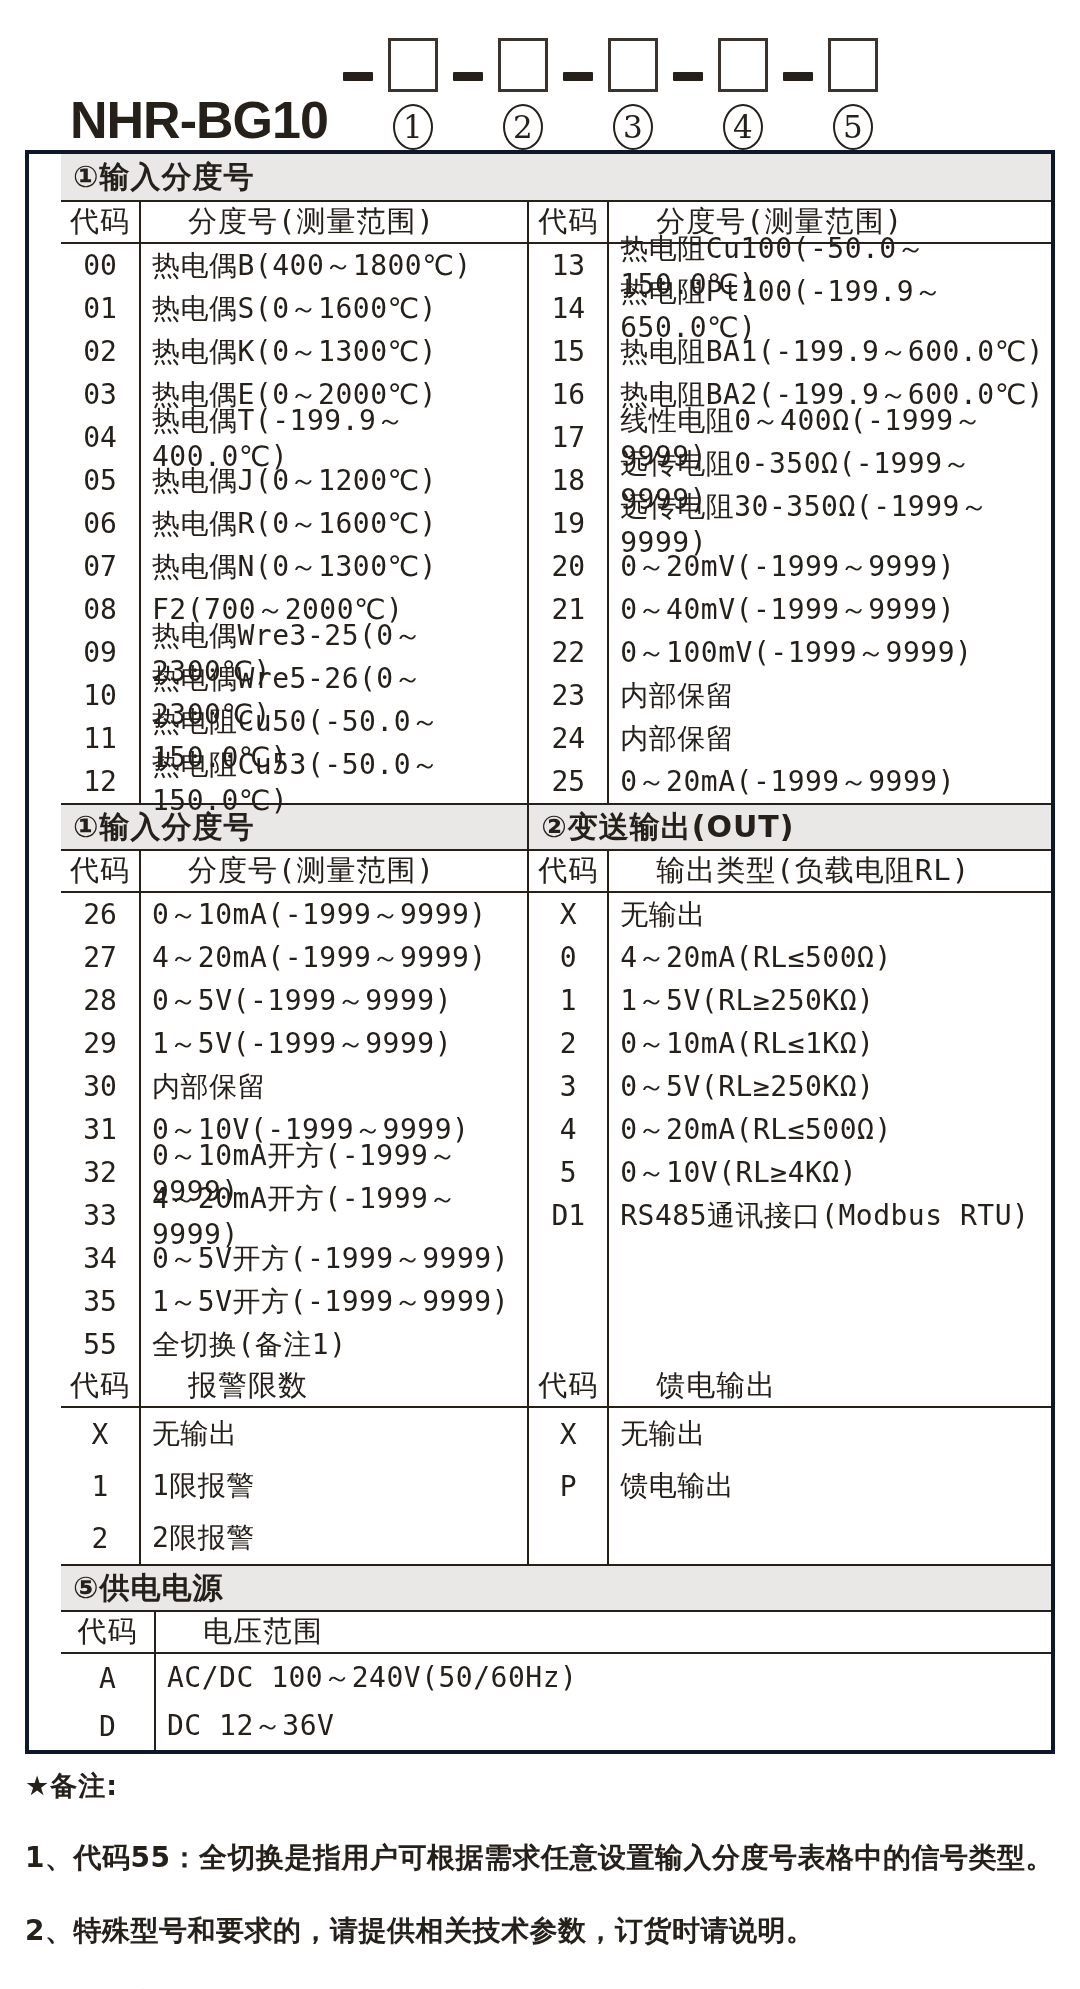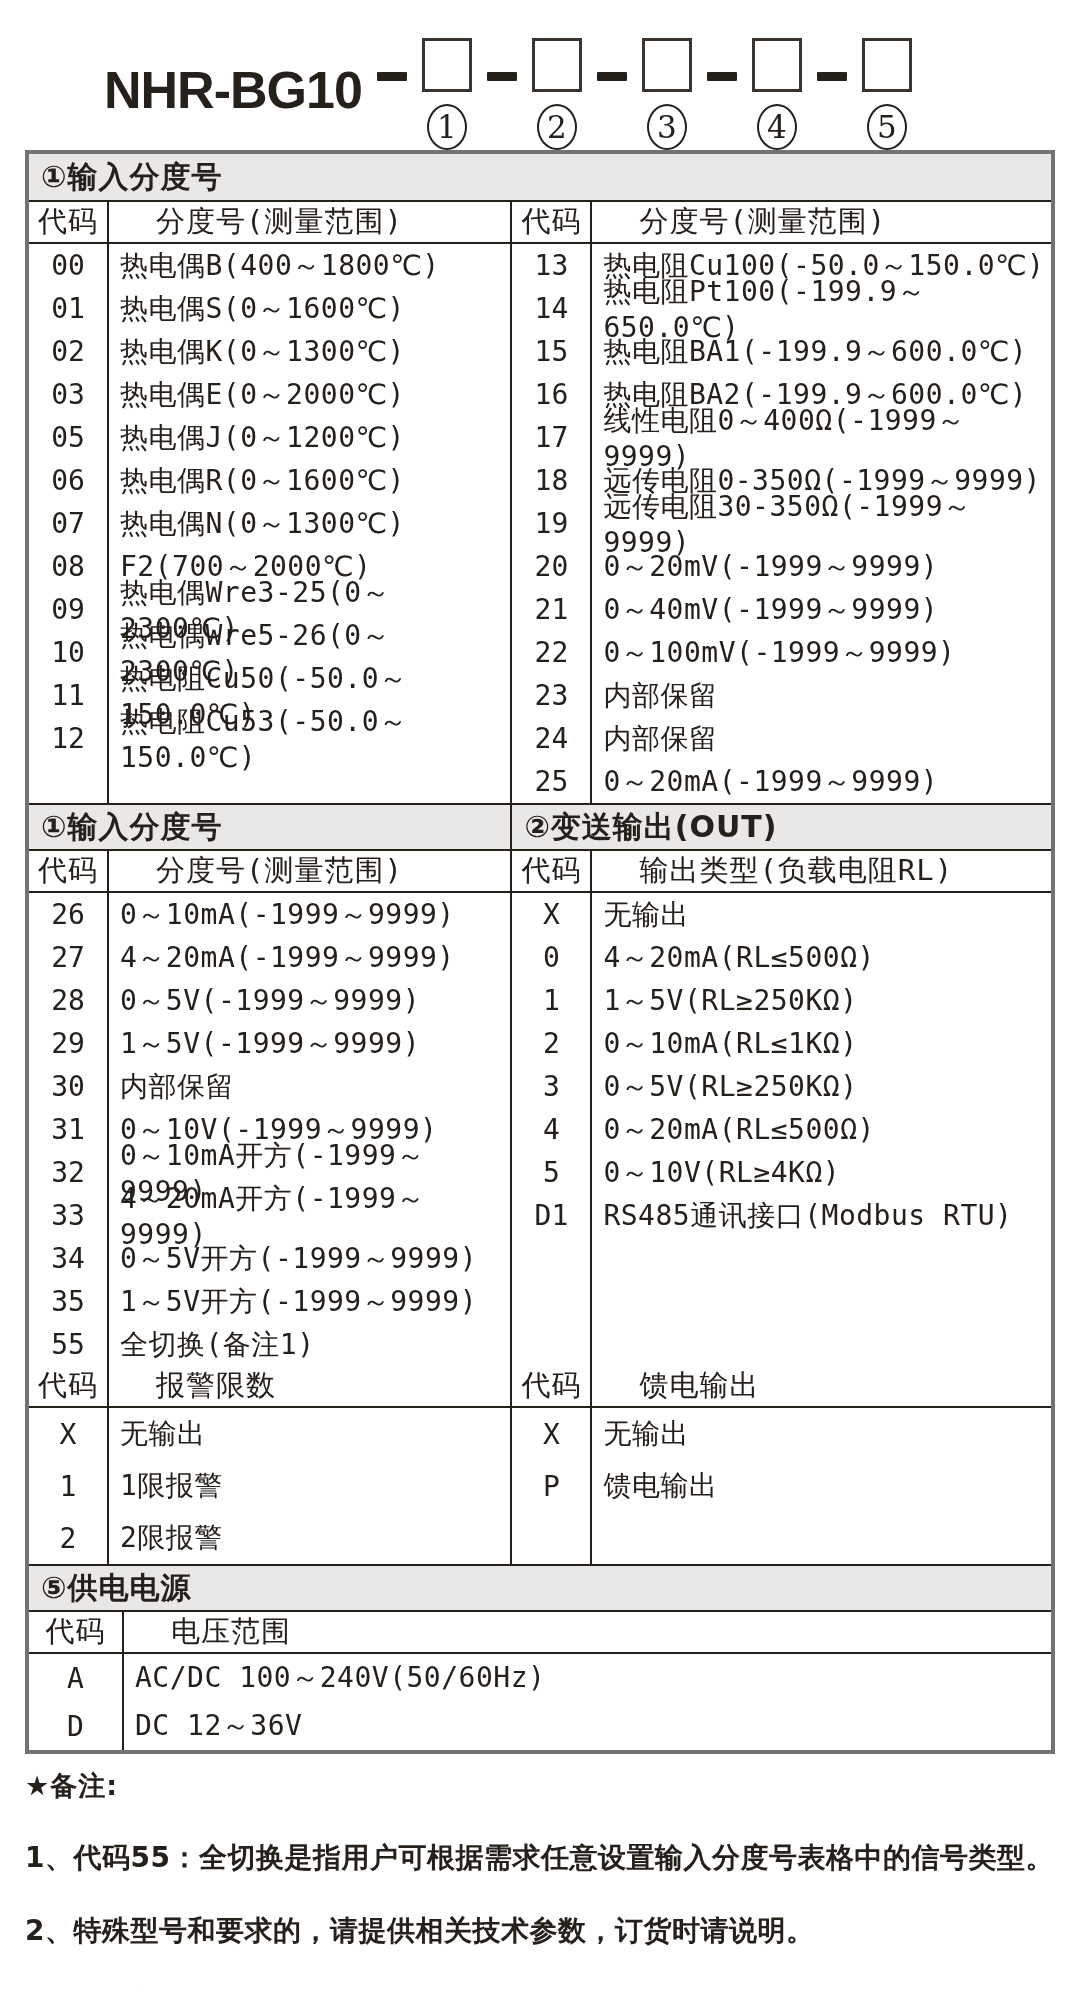--- a/index.html
+++ b/index.html
@@ -5,22 +5,22 @@
   * { box-sizing: border-box; margin: 0; padding: 0; }
   html,body { width:1080px; }
   body {
     width:1080px; height:1989px; position:relative;
     background:#ffffff; color:#26201b;
     font-family:"DejaVu Sans", sans-serif;
     overflow:hidden;
   }
   
   .model-row{
-    display:flex; align-items:center;
-    padding:16px 0 0 104px; height:150px;
+    display:flex; align-items:flex-end;
+    padding:16px 0 0 70px; height:150px;
   }
   .model-name{
     font-size:52px; font-weight:700; letter-spacing:-1px;
     line-height:60px; margin-top:14px;
     font-family:"Liberation Sans","DejaVu Sans",sans-serif;
   }
   .seg{ display:flex; align-items:flex-start; }
   .dash{
     width:30px; height:9px; background:#26201b;
     margin:56px 15px 0 15px; border-radius:1px;
@@ -31,21 +31,21 @@
   }
   .circle{
     margin-top:12px; width:40px; height:46px;
     border:2.5px solid #26201b; border-radius:50%;
     display:flex; align-items:center; justify-content:center;
     font-size:31px; font-weight:500;
     font-family:"DejaVu Serif", serif;
   }
   
   .main{
-    margin:0 25px; border:4px solid #737373; background:#fff;
+    margin:0 25px; border:4px solid #0f172a; background:#fff;padding-left:32px;
   }
   .band{
     height:48px; background:#e9e8e6;
     border-bottom:2px solid #26201b;
     display:flex; align-items:stretch;
   }
   .band + * { }
   .band.bordered-top{ border-top:2px solid #26201b; }
   .band-cell{ display:flex; align-items:center; }
   .band-cell.left47{ width:47.3%; border-right:2px solid #26201b; }
@@ -150,20 +150,24 @@
         </div>
         <div class="row trow">
           <div class="cell code">02</div>
           <div class="cell desc">热电偶K(0～1300℃)</div>
         </div>
         <div class="row trow">
           <div class="cell code">03</div>
           <div class="cell desc">热电偶E(0～2000℃)</div>
         </div>
         <div class="row trow">
+          <div class="cell code">04</div>
+          <div class="cell desc">热电偶T(-199.9～400.0℃)</div>
+        </div>
+        <div class="row trow">
           <div class="cell code">05</div>
           <div class="cell desc">热电偶J(0～1200℃)</div>
         </div>
         <div class="row trow">
           <div class="cell code">06</div>
           <div class="cell desc">热电偶R(0～1600℃)</div>
         </div>
         <div class="row trow">
           <div class="cell code">07</div>
           <div class="cell desc">热电偶N(0～1300℃)</div>

